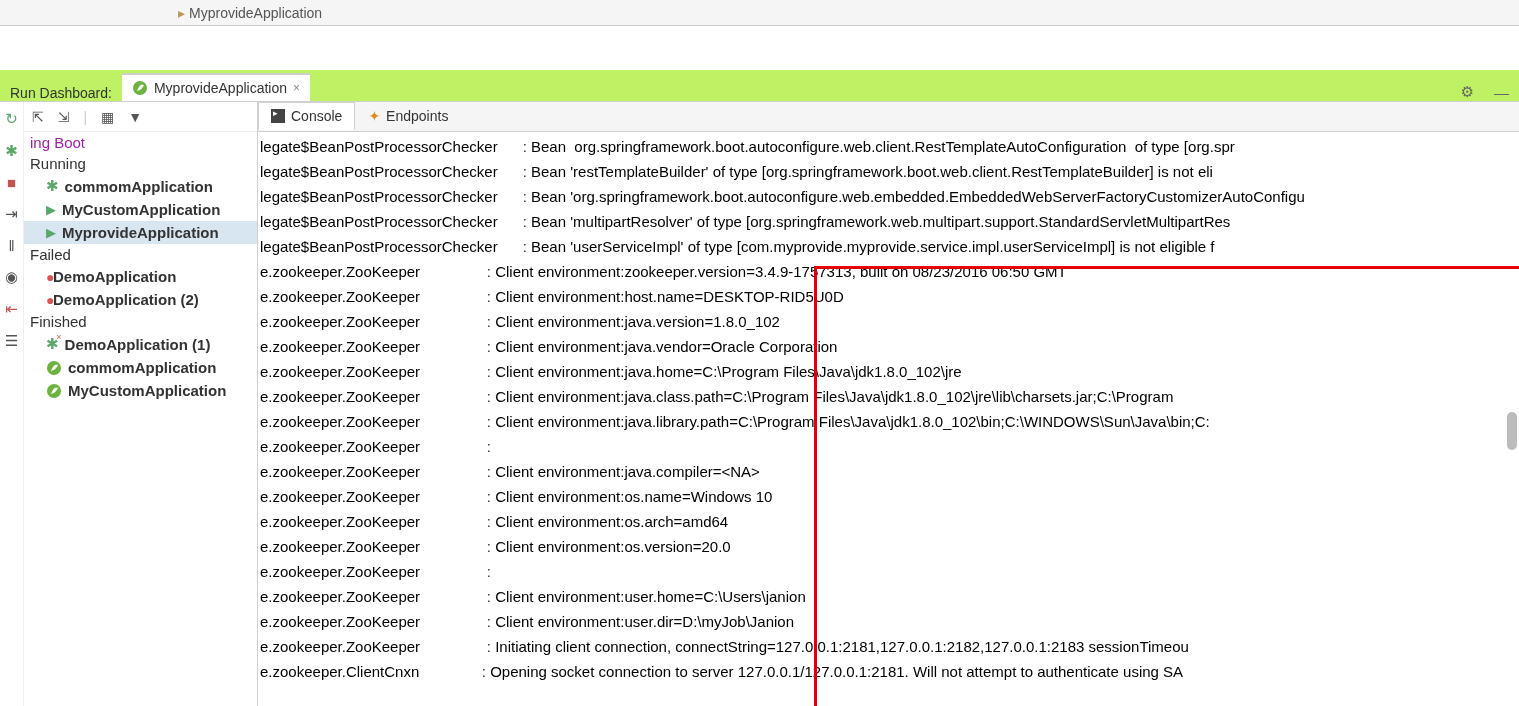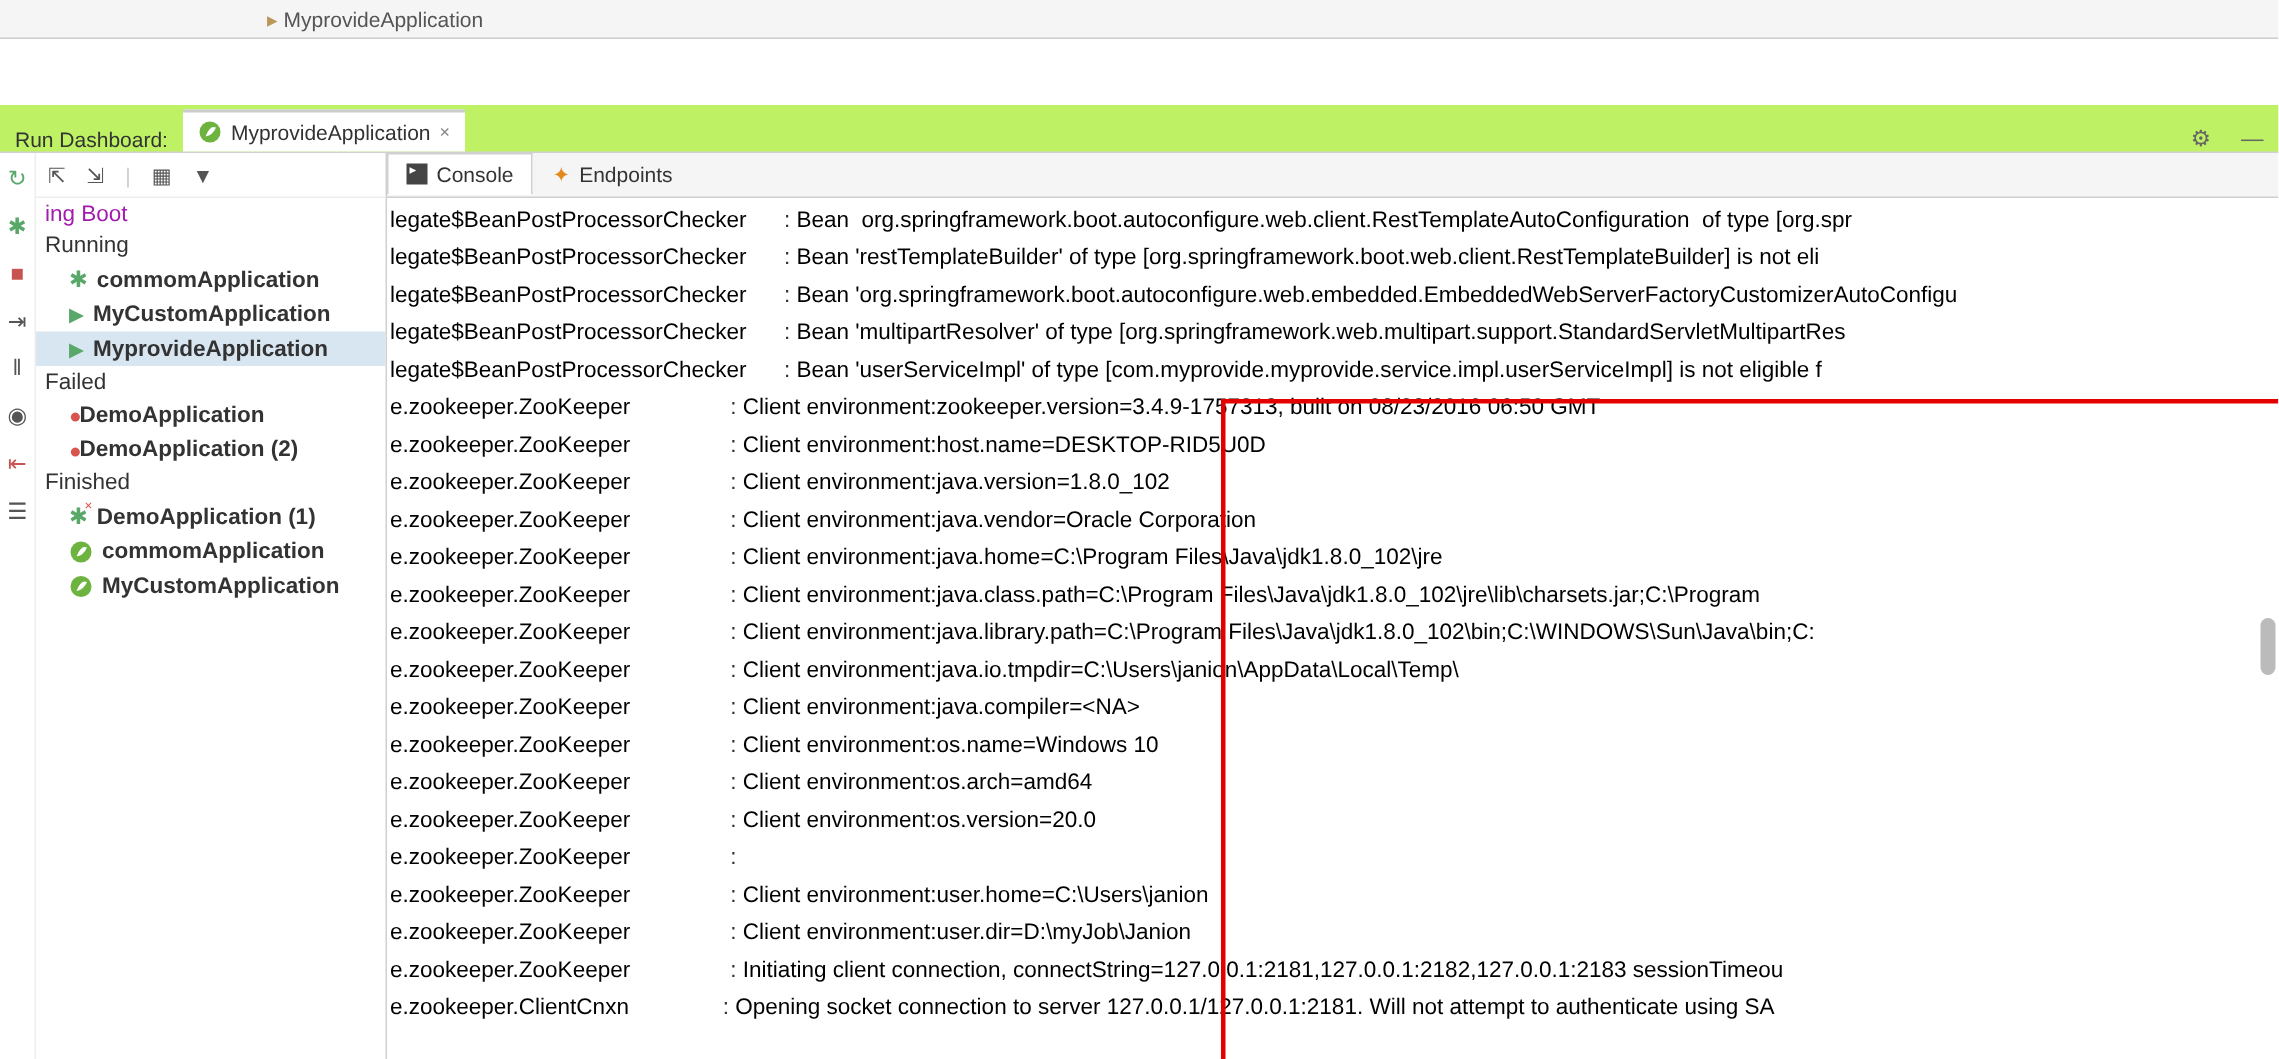--- a/index.html
+++ b/index.html
@@ -162,21 +162,21 @@
         <div class="log-line"><span class="log-logger">legate$BeanPostProcessorChecker     </span><span class="log-sep"> : </span><span class="log-msg">Bean 'org.springframework.boot.autoconfigure.web.embedded.EmbeddedWebServerFactoryCustomizerAutoConfigu</span></div>
         <div class="log-line"><span class="log-logger">legate$BeanPostProcessorChecker     </span><span class="log-sep"> : </span><span class="log-msg">Bean 'multipartResolver' of type [org.springframework.web.multipart.support.StandardServletMultipartRes</span></div>
         <div class="log-line"><span class="log-logger">legate$BeanPostProcessorChecker     </span><span class="log-sep"> : </span><span class="log-msg">Bean 'userServiceImpl' of type [com.myprovide.myprovide.service.impl.userServiceImpl] is not eligible f</span></div>
         <div class="log-line"><span class="log-logger">e.zookeeper.ZooKeeper               </span><span class="log-sep"> : </span><span class="log-msg">Client environment:zookeeper.version=3.4.9-1757313, built on 08/23/2016 06:50 GMT</span></div>
         <div class="log-line"><span class="log-logger">e.zookeeper.ZooKeeper               </span><span class="log-sep"> : </span><span class="log-msg">Client environment:host.name=DESKTOP-RID5U0D</span></div>
         <div class="log-line"><span class="log-logger">e.zookeeper.ZooKeeper               </span><span class="log-sep"> : </span><span class="log-msg">Client environment:java.version=1.8.0_102</span></div>
         <div class="log-line"><span class="log-logger">e.zookeeper.ZooKeeper               </span><span class="log-sep"> : </span><span class="log-msg">Client environment:java.vendor=Oracle Corporation</span></div>
         <div class="log-line"><span class="log-logger">e.zookeeper.ZooKeeper               </span><span class="log-sep"> : </span><span class="log-msg">Client environment:java.home=C:\Program Files\Java\jdk1.8.0_102\jre</span></div>
         <div class="log-line"><span class="log-logger">e.zookeeper.ZooKeeper               </span><span class="log-sep"> : </span><span class="log-msg">Client environment:java.class.path=C:\Program Files\Java\jdk1.8.0_102\jre\lib\charsets.jar;C:\Program </span></div>
         <div class="log-line"><span class="log-logger">e.zookeeper.ZooKeeper               </span><span class="log-sep"> : </span><span class="log-msg">Client environment:java.library.path=C:\Program Files\Java\jdk1.8.0_102\bin;C:\WINDOWS\Sun\Java\bin;C:</span></div>
-        <div class="log-line"><span class="log-logger">e.zookeeper.ZooKeeper               </span><span class="log-sep"> : </span><span class="log-msg">Client environment:java.io.tmpdir=C:\Users\janion\AppData\Local\Temp\</span></div>
+        <div class="log-line"><span class="log-logger">e.zookeeper.ZooKeeper               </span><span class="log-sep"> : </span></div>
         <div class="log-line"><span class="log-logger">e.zookeeper.ZooKeeper               </span><span class="log-sep"> : </span><span class="log-msg">Client environment:java.compiler=&lt;NA&gt;</span></div>
         <div class="log-line"><span class="log-logger">e.zookeeper.ZooKeeper               </span><span class="log-sep"> : </span><span class="log-msg">Client environment:os.name=Windows 10</span></div>
         <div class="log-line"><span class="log-logger">e.zookeeper.ZooKeeper               </span><span class="log-sep"> : </span><span class="log-msg">Client environment:os.arch=amd64</span></div>
         <div class="log-line"><span class="log-logger">e.zookeeper.ZooKeeper               </span><span class="log-sep"> : </span><span class="log-msg">Client environment:os.version=20.0</span></div>
         <div class="log-line"><span class="log-logger">e.zookeeper.ZooKeeper               </span><span class="log-sep"> : </span></div>
         <div class="log-line"><span class="log-logger">e.zookeeper.ZooKeeper               </span><span class="log-sep"> : </span><span class="log-msg">Client environment:user.home=C:\Users\janion</span></div>
         <div class="log-line"><span class="log-logger">e.zookeeper.ZooKeeper               </span><span class="log-sep"> : </span><span class="log-msg">Client environment:user.dir=D:\myJob\Janion</span></div>
         <div class="log-line"><span class="log-logger">e.zookeeper.ZooKeeper               </span><span class="log-sep"> : </span><span class="log-msg">Initiating client connection, connectString=127.0.0.1:2181,127.0.0.1:2182,127.0.0.1:2183 sessionTimeou</span></div>
         <div class="log-line"><span class="log-logger">e.zookeeper.ClientCnxn              </span><span class="log-sep"> : </span><span class="log-msg">Opening socket connection to server 127.0.0.1/127.0.0.1:2181. Will not attempt to authenticate using SA</span></div>
       </div>

